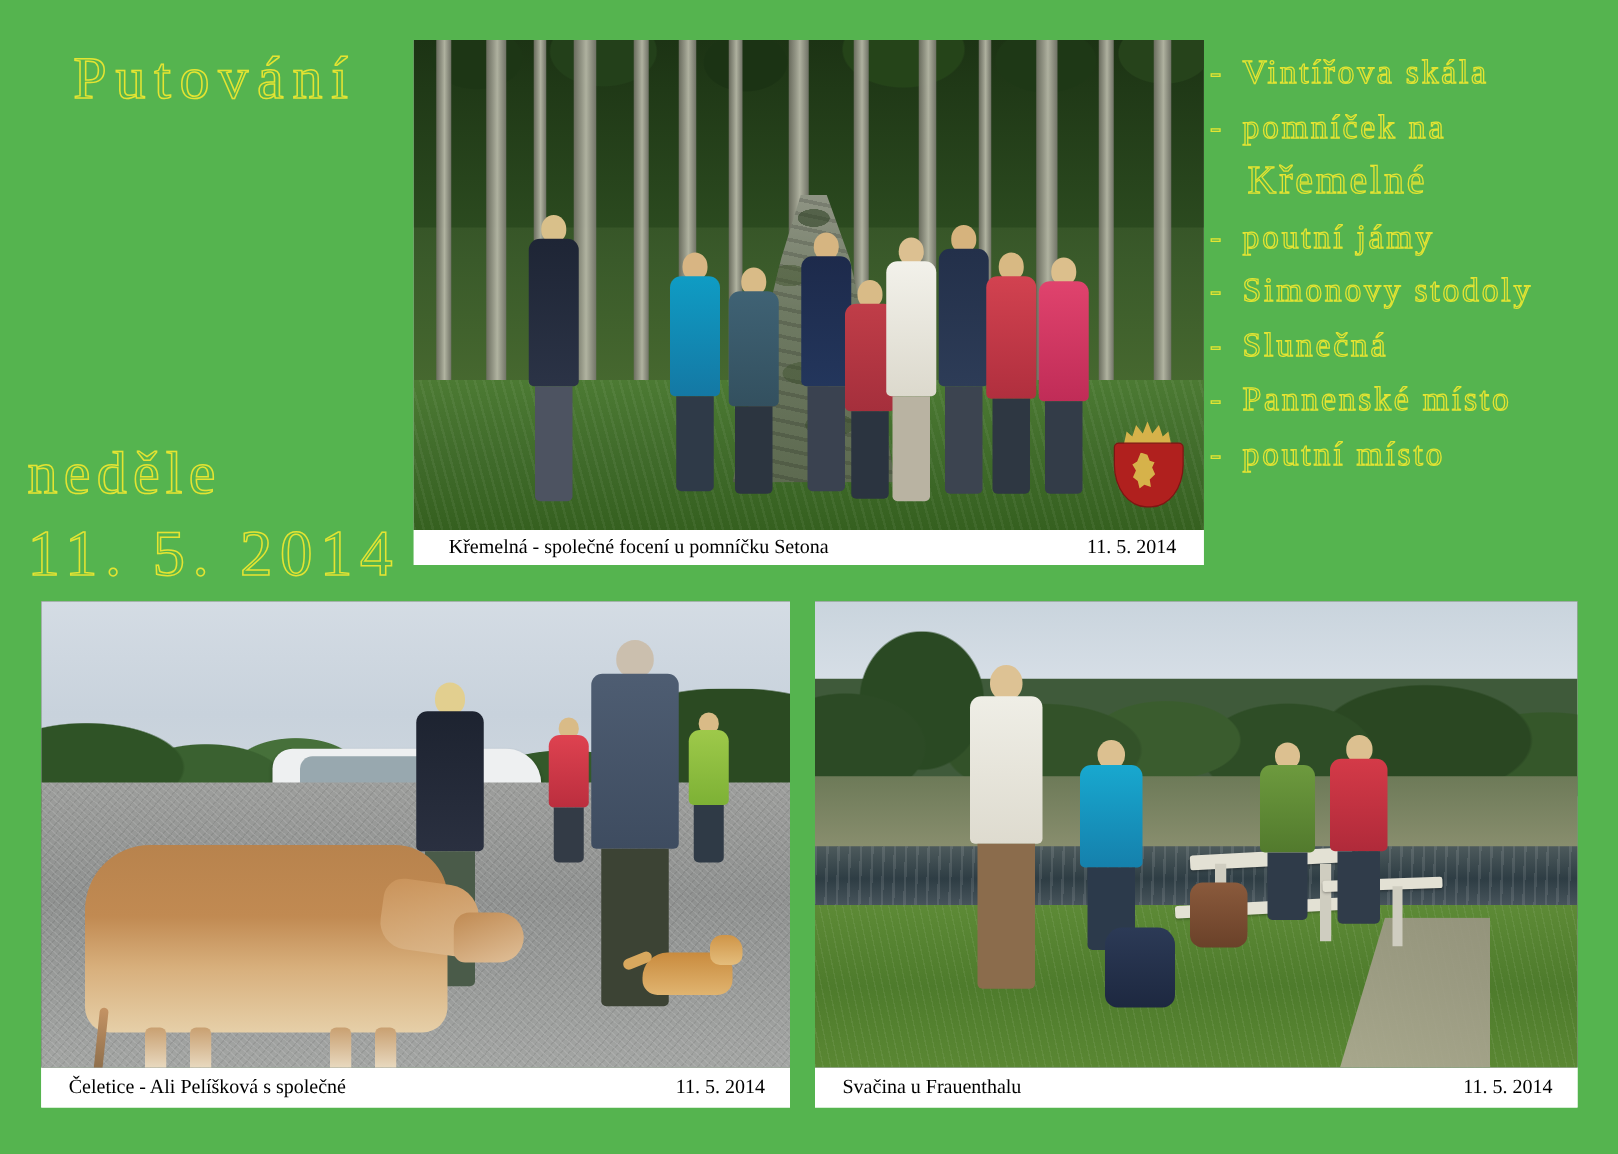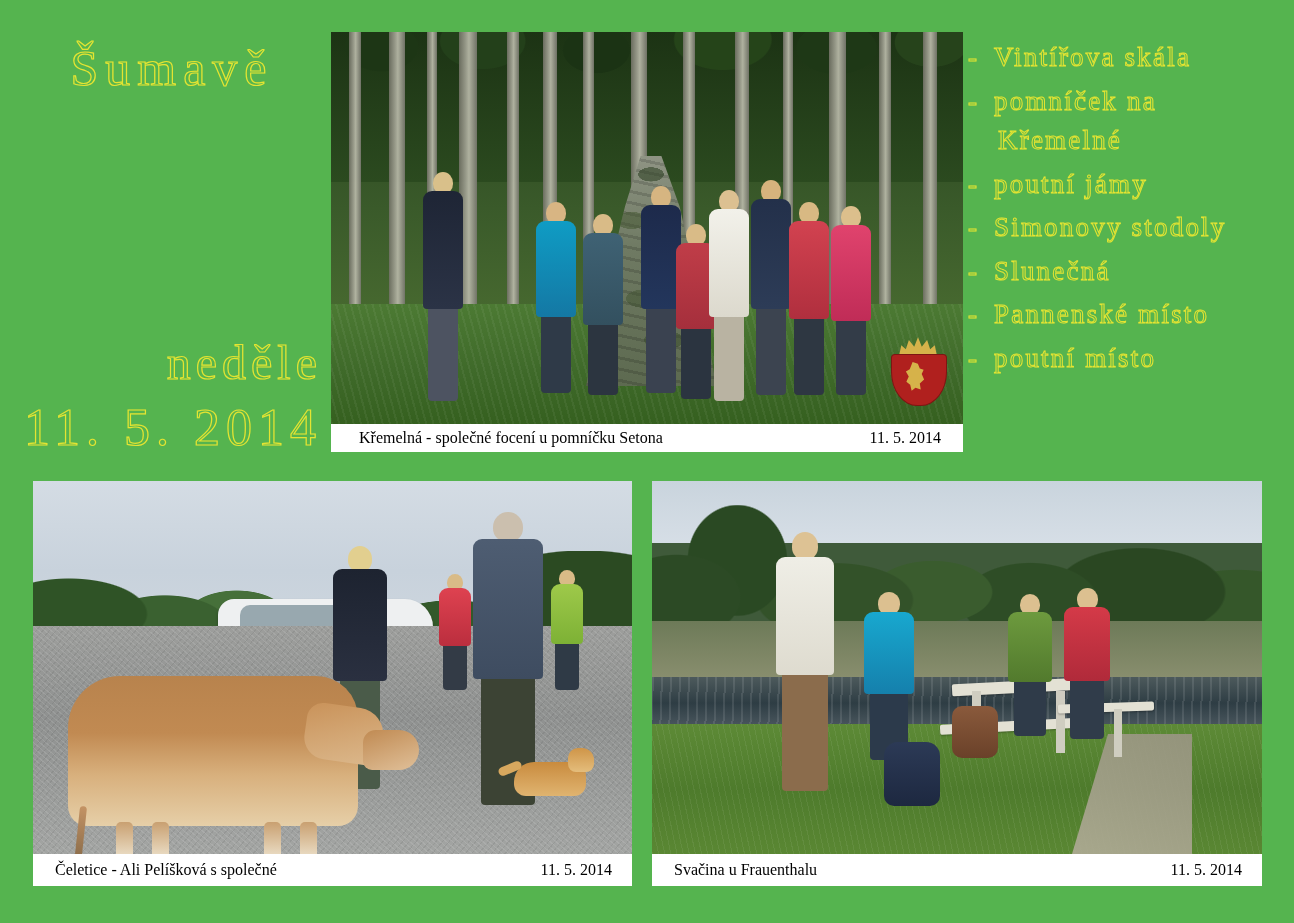--- a/index.html
+++ b/index.html
@@ -25,21 +25,21 @@
     color:#55b44f;
     -webkit-text-stroke:1.2px #e4e432;
     text-shadow:0 0 0 #e4e432;
     white-space:nowrap;
   }
   .title-line.l1{font-size:48px;}
   .title-line.l2{font-size:40px;margin-top:18px;}
   .title-line.l3{font-size:50px;margin-top:4px;}
 
   .date-block{
-    position:absolute;left:22px;top:332px;width:300px;text-align:right;
+    position:absolute;left:22px;top:348px;width:300px;text-align:left;
   }
   .date-line{
     font-size:48px;line-height:1.3;letter-spacing:5px;
     color:#55b44f;-webkit-text-stroke:1.2px #e4e432;
     white-space:nowrap;
   }
   .date-line.d2{font-size:52px;letter-spacing:6px;}
 
   
   .list-block{
@@ -47,21 +47,21 @@
   }
   .list-row{
     display:flex;align-items:flex-start;
     font-size:27px;line-height:1.02;letter-spacing:2.2px;
     color:#55b44f;-webkit-text-stroke:1.0px #e4e432;
     margin-bottom:16px;white-space:nowrap;
   }
   .list-dash{width:26px;flex:0 0 26px;}
   .list-txt{flex:1;}
   .list-cont{
-    font-size:27px;line-height:1.02;letter-spacing:2.2px;
+    font-size:32px;line-height:1.02;letter-spacing:2.2px;
     color:#55b44f;-webkit-text-stroke:1.0px #e4e432;
     margin:-4px 0 16px 30px;white-space:nowrap;
   }
 
   
   .photo-card{position:absolute;background:#fff;}
   .photo{position:relative;overflow:hidden;background:#3f5a3a;}
   .caption{
     background:#ffffff;color:#000;
     font-family:"Liberation Serif", serif;
@@ -201,21 +201,21 @@
      clip-path:polygon(40% 0,62% 6%,70% 22%,86% 26%,78% 40%,88% 58%,70% 72%,74% 92%,52% 86%,36% 96%,30% 76%,14% 66%,24% 48%,12% 32%,28% 24%);}
   .emb-crown{position:absolute;left:12px;top:4px;width:38px;height:20px;background:#d6b24a;
      clip-path:polygon(0 100%,6% 46%,18% 66%,26% 20%,40% 54%,50% 6%,60% 54%,74% 20%,82% 66%,94% 46%,100% 100%);}
 </style>
 </head>
 <body>
 
 <div id="page">
 
   <div class="title-block">
-    <div class="title-line l3">Šumavě</div>
+    <div class="title-line l1">Putování</div>
   </div>
 
   <div class="date-block">
     <div class="date-line d1">neděle</div>
     <div class="date-line d2">11. 5. 2014</div>
   </div>
 
   <div class="list-block">
 
     <div class="list-row">

